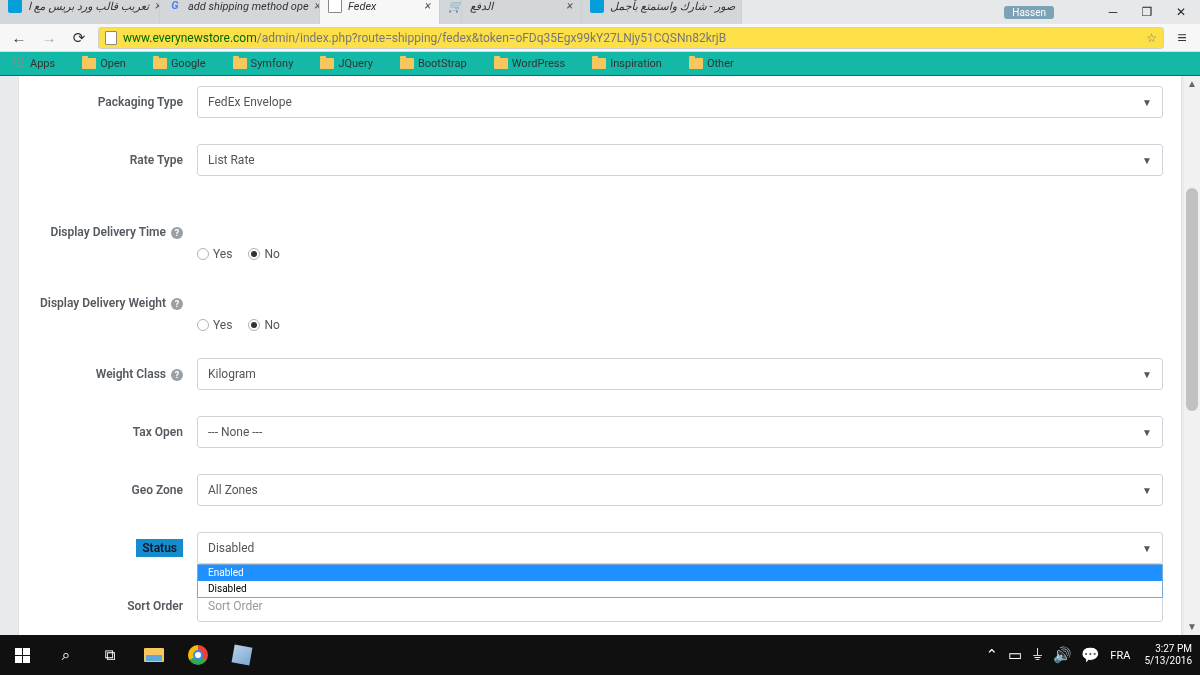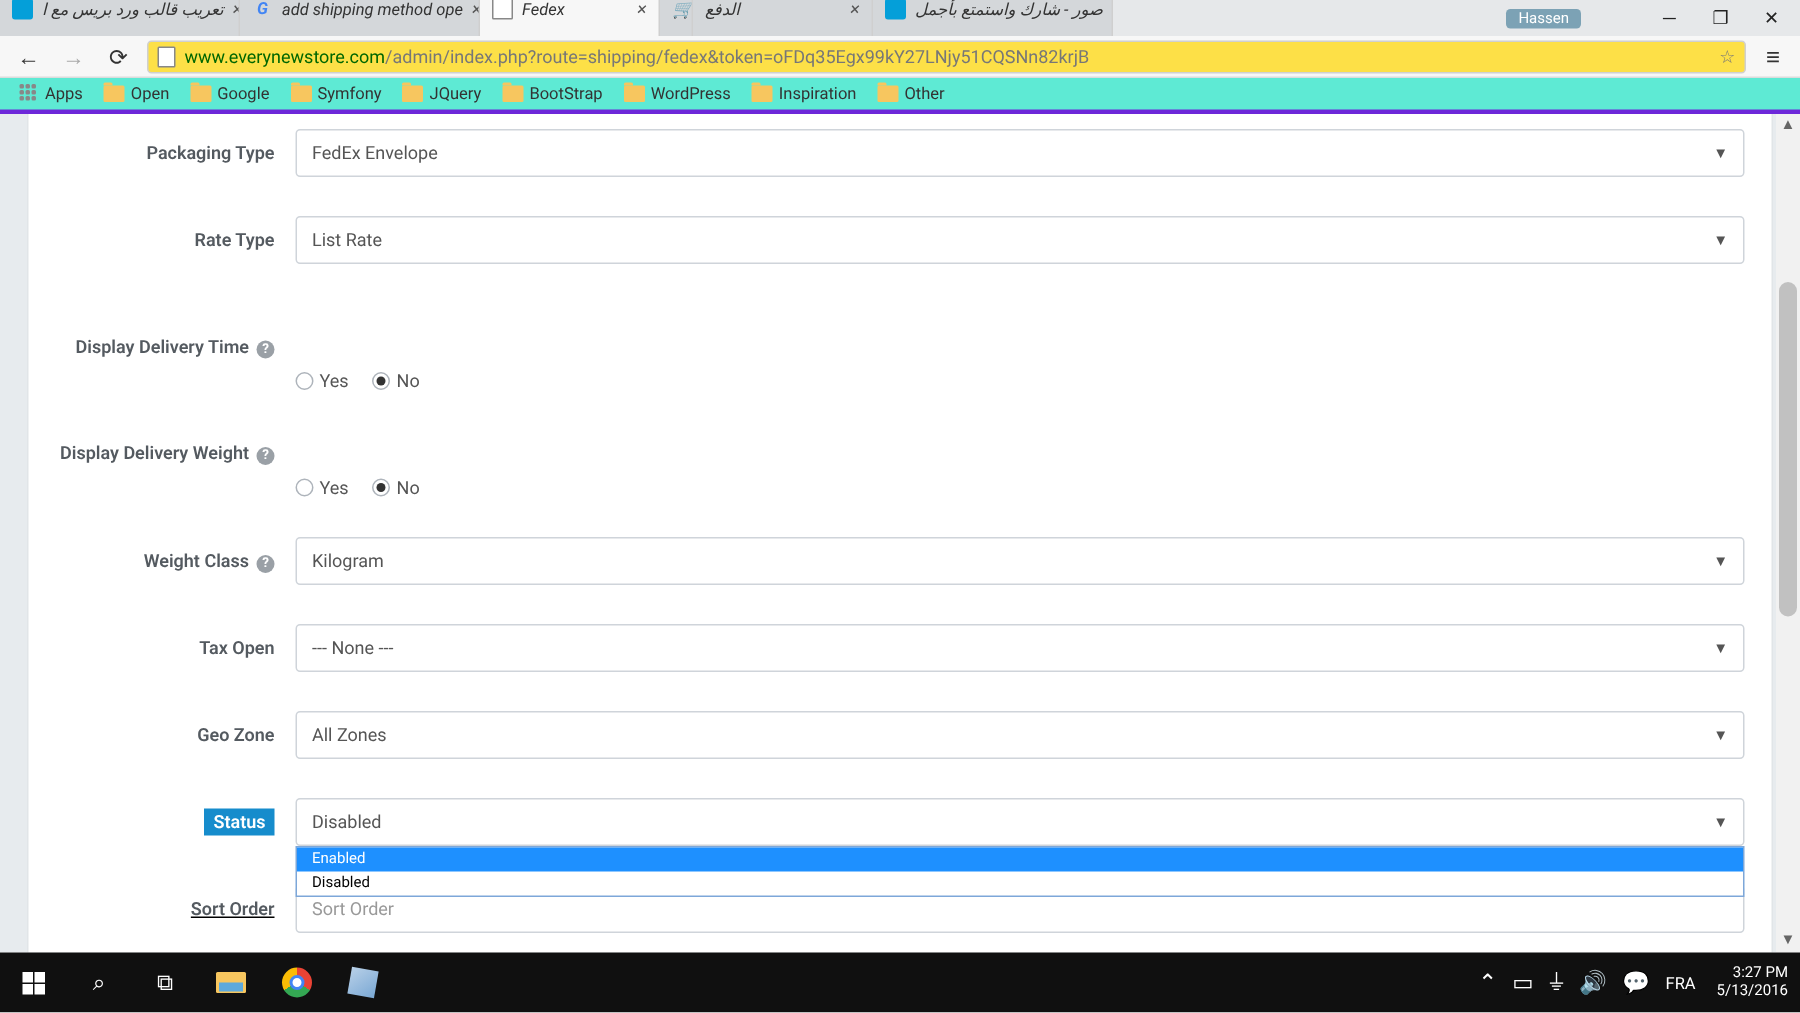--- a/index.html
+++ b/index.html
@@ -20,21 +20,21 @@
 .win-ctrl { width:30px; text-align:center; color:#222; font-size:12px; }
 
 .urlbar-row { height: 28px; background: #f7f7f7; display: flex; align-items: center; gap: 8px; padding: 0 8px; border-bottom:1px solid #dcdcdc; }
 .nav-btn { width:22px; height:22px; display:inline-flex; align-items:center; justify-content:center; color:#333; font-size:15px; }
 .urlbox { flex:1; height:22px; border:1px solid #d0d0d0; border-radius:3px; display:flex; align-items:center; padding:0 6px; font-size:12px; color:#333; background:#fde047; gap:6px; }
 .url-domain { color:#060; }
 .url-rest { color:#777; }
 .star-btn { color:#777; }
 .menu-btn { width:20px; text-align:center; color:#333; font-size:16px; }
 
-.bookmarks-row { height: 24px; background:#5eead4; border-bottom:3px solid #6d28d9; display:flex; align-items:center; gap:6px; padding:0 8px; font-size:11px; color:#333; }
+.bookmarks-row { height: 24px; background:#14b8a6; border-bottom:1px solid #6d28d9; display:flex; align-items:center; gap:19px; padding:0 8px; font-size:11px; color:#333; }
 .bk { display:flex; align-items:center; gap:4px; padding:0 4px; }
 .folder-icon { width:14px; height:11px; background:#f7c65f; border-radius:1px; display:inline-block; position:relative; }
 .folder-icon::before { content:""; position:absolute; top:-2px; left:0; width:6px; height:2px; background:#f7c65f; border-radius:1px 1px 0 0; }
 .apps-icon { display:inline-block; width:14px; height:14px; }
 .apps-icon span { width:3px; height:3px; background:#888; display:inline-block; margin:0.5px; float:left; border-radius:1px; }
 
 
 .page { position:absolute; top:76px; left:0; right:0; bottom:40px; display:flex; }
 .sidebar { width:190px; background:#272c33; color:#cfd4da; flex-shrink:0; }
 .sidebar .row { display:flex; justify-content:space-between; padding:6px 12px; font-size:11px; color:#cfd4da; opacity:0.5; }
@@ -47,21 +47,21 @@
 .form-label .help { display:inline-block; width:12px; height:12px; background:#9aa0a6; color:#fff; border-radius:50%; font-size:9px; line-height:12px; text-align:center; margin-left:2px; font-weight:bold; }
 .form-control-wrap { flex:1; position:relative; }
 .select { width:100%; height:32px; border:1px solid #cfd4da; border-radius:3px; background:#fff; padding:0 10px; font-size:12px; color:#555; display:flex; align-items:center; justify-content:space-between; }
 .select .caret { color:#555; font-size:10px; }
 .textinput { width:100%; height:32px; border:1px solid #cfd4da; border-radius:3px; background:#fff; padding:0 10px; font-size:12px; color:#555; }
 .textinput::placeholder { color:#999; }
 .radio-group { display:flex; align-items:center; gap:16px; font-size:12px; color:#555; padding-top:6px; }
 .radio-group label { display:flex; align-items:center; gap:4px;margin-top:39px; }
 .radio-dot { width:12px; height:12px; border:1px solid #aeb4bb; border-radius:50%; display:inline-block; position:relative; }
 .radio-dot.checked::after { content:""; position:absolute; inset:2px; background:#333; border-radius:50%; }
-.status-label { background:#168ccc; color:#ffffff; padding:2px 6px; }
+.status-label { background:#168ccc; color:#0f172a; padding:2px 6px; }
 .dropdown-list { position:absolute; top:32px; left:0; right:0; border:1px solid #7da7d9; background:#fff; z-index:10; }
 .dropdown-list .opt { height:16px; padding:0 10px; font-size:10px; line-height:16px; color:#000; }
 .dropdown-list .opt.hover { background:#1e90ff; color:#fff; }
 
 .scrollbar { position:absolute; right:0; top:76px; bottom:40px; width:16px; background:#f1f1f1; }
 .scrollbar .thumb { position:absolute; left:2px; right:2px; top:20%; height:40%; background:#c1c1c1; border-radius:6px; }
 .scrollbar .arrow { position:absolute; left:0; right:0; height:16px; text-align:center; font-size:10px; color:#666; line-height:16px; }
 .scrollbar .arrow.up { top:0; }
 .scrollbar .arrow.down { bottom:0; }
 
@@ -268,21 +268,21 @@
               <span>Disabled</span>
               <span class="caret">▼</span>
             </div>
           <div class="dropdown-list">
             <div class="opt hover">Enabled</div>
             <div class="opt">Disabled</div>
           </div>
         </div>
       </div>
 
-      <div class="form-row" style="margin-top:14px;text-decoration:underline;">
+      <div class="form-row" style="margin-top:14px;">
         <div class="form-label">Sort Order</div>
         <div class="form-control-wrap">
           <input class="textinput" placeholder="Sort Order" style="">
         </div>
       </div>
 
     </div>
   </div>
 </div>
 

